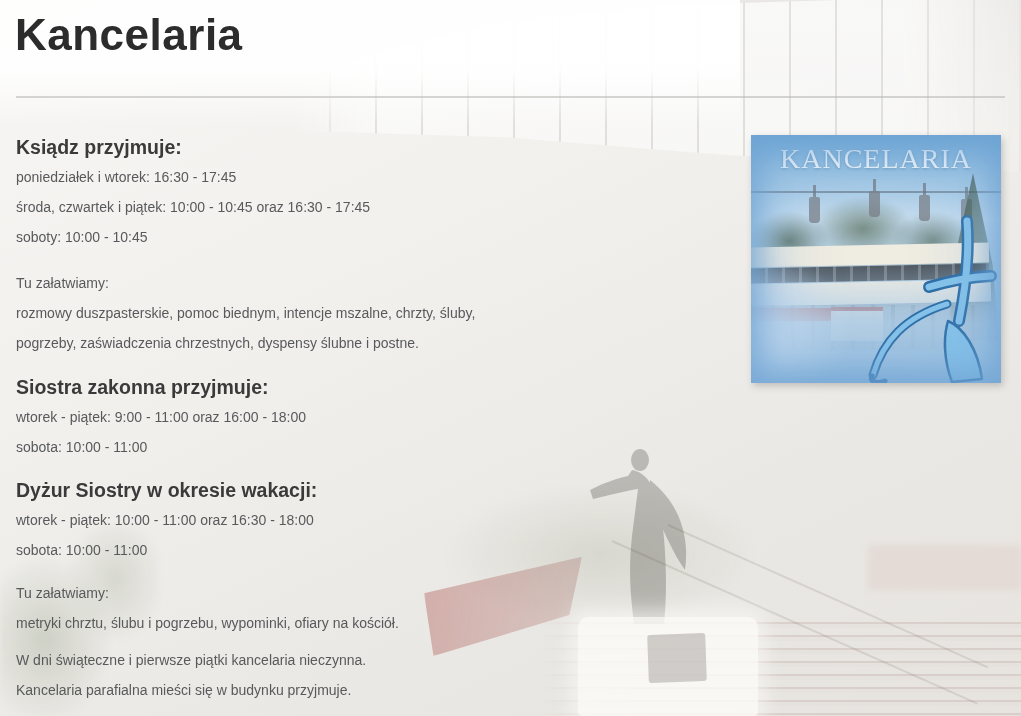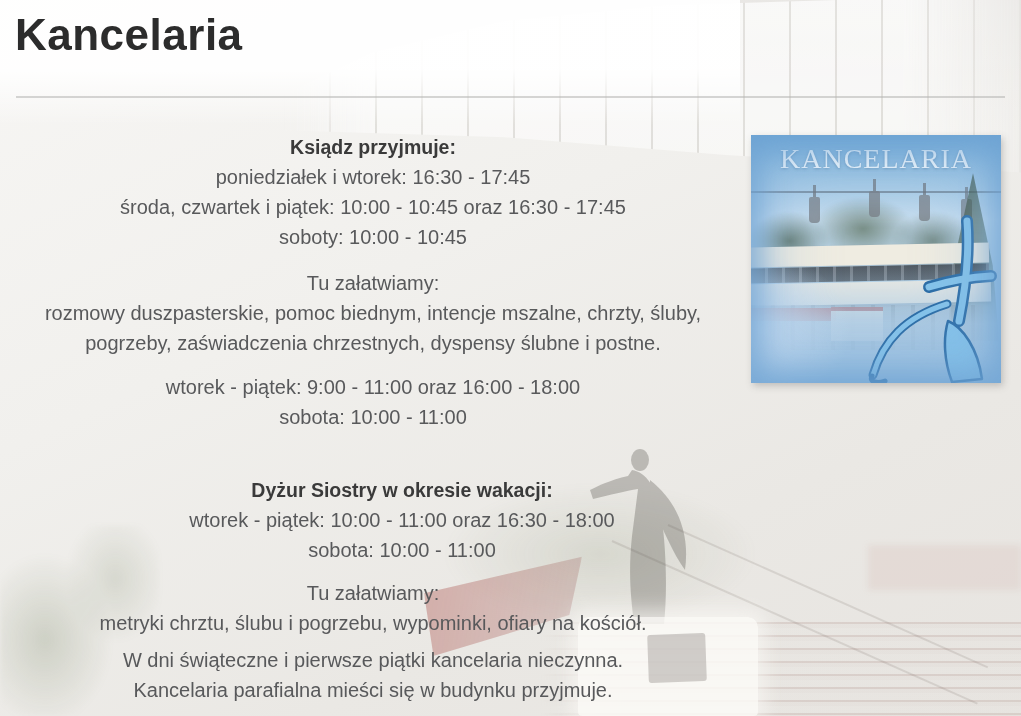--- a/index.html
+++ b/index.html
@@ -54,24 +54,24 @@
     background:rgba(251,250,247,.85);border-radius:10px 10px 4px 4px;
     box-shadow:0 0 18px 8px rgba(251,250,247,.6);}
   .bg-plaque{position:absolute;left:70px;top:17px;width:58px;height:48px;
     background:rgba(62,56,50,.22);border-radius:3px;transform:rotate(-2deg);}
 
   
   h1.title{position:absolute;left:15px;top:10px;margin:0;
     font-size:44px;font-weight:800;letter-spacing:.5px;color:#2c2c2c;z-index:5;}
   .divider{position:absolute;left:16px;right:16px;top:96px;height:2px;
     background:rgba(180,180,178,.55);z-index:5;}
-  section.txt{position:absolute;left:8px;width:730px;z-index:5;text-align:center;}
+  section.txt{position:absolute;left:16px;width:730px;z-index:5;}
   .hd{font-size:19.5px;font-weight:700;color:#3a3a3a;line-height:30px;white-space:pre-line;}
-  .bd{font-size:20px;font-weight:400;color:#58595b;line-height:30px;white-space:pre-line;}
-  .s1{top:132px;} .s2{top:268px;} .s3{top:372px;} .s4{top:475px;margin-left:29px;} .s5{top:578px;} .s6{top:645px;}
+  .bd{font-size:14px;font-weight:400;color:#58595b;line-height:30px;white-space:pre-line;}
+  .s1{top:132px;} .s2{top:268px;} .s3{top:372px;} .s4{top:475px;} .s5{top:578px;} .s6{top:645px;}
 
   
   figure.side-img{position:absolute;left:751px;top:135px;width:250px;height:248px;margin:0;
     overflow:hidden;z-index:6;
     background:linear-gradient(180deg,#6fa9d6 0%,#9cc4e2 16%,#c6ddef 34%,#b6d4e9 55%,#a2c8e3 78%,#8fbcdd 100%);
     box-shadow:2px 3px 7px rgba(90,90,90,.30);}
   .img-caption{position:absolute;left:0;right:0;top:8px;text-align:center;z-index:4;
     font-family:"Liberation Serif","DejaVu Serif",serif;font-size:28px;letter-spacing:1px;
     color:#f3f9fd;text-shadow:0 1px 3px rgba(60,100,140,.45);}
   .img-wire{position:absolute;left:0;right:0;top:56px;height:2px;background:rgba(70,80,90,.45);z-index:1;}
@@ -145,20 +145,21 @@
 soboty: 10:00 - 10:45</div>
   </section>
 
   <section class="txt s2">
     <div class="bd">Tu załatwiamy:
 rozmowy duszpasterskie, pomoc biednym, intencje mszalne, chrzty, śluby,
 pogrzeby, zaświadczenia chrzestnych, dyspensy ślubne i postne.</div>
   </section>
 
   <section class="txt s3">
+    <div class="hd">Siostra zakonna przyjmuje:</div>
     <div class="bd">wtorek - piątek: 9:00 - 11:00 oraz 16:00 - 18:00
 sobota: 10:00 - 11:00</div>
   </section>
 
   <section class="txt s4">
     <div class="hd">Dyżur Siostry w okresie wakacji:</div>
     <div class="bd">wtorek - piątek: 10:00 - 11:00 oraz 16:30 - 18:00
 sobota: 10:00 - 11:00</div>
   </section>
 

